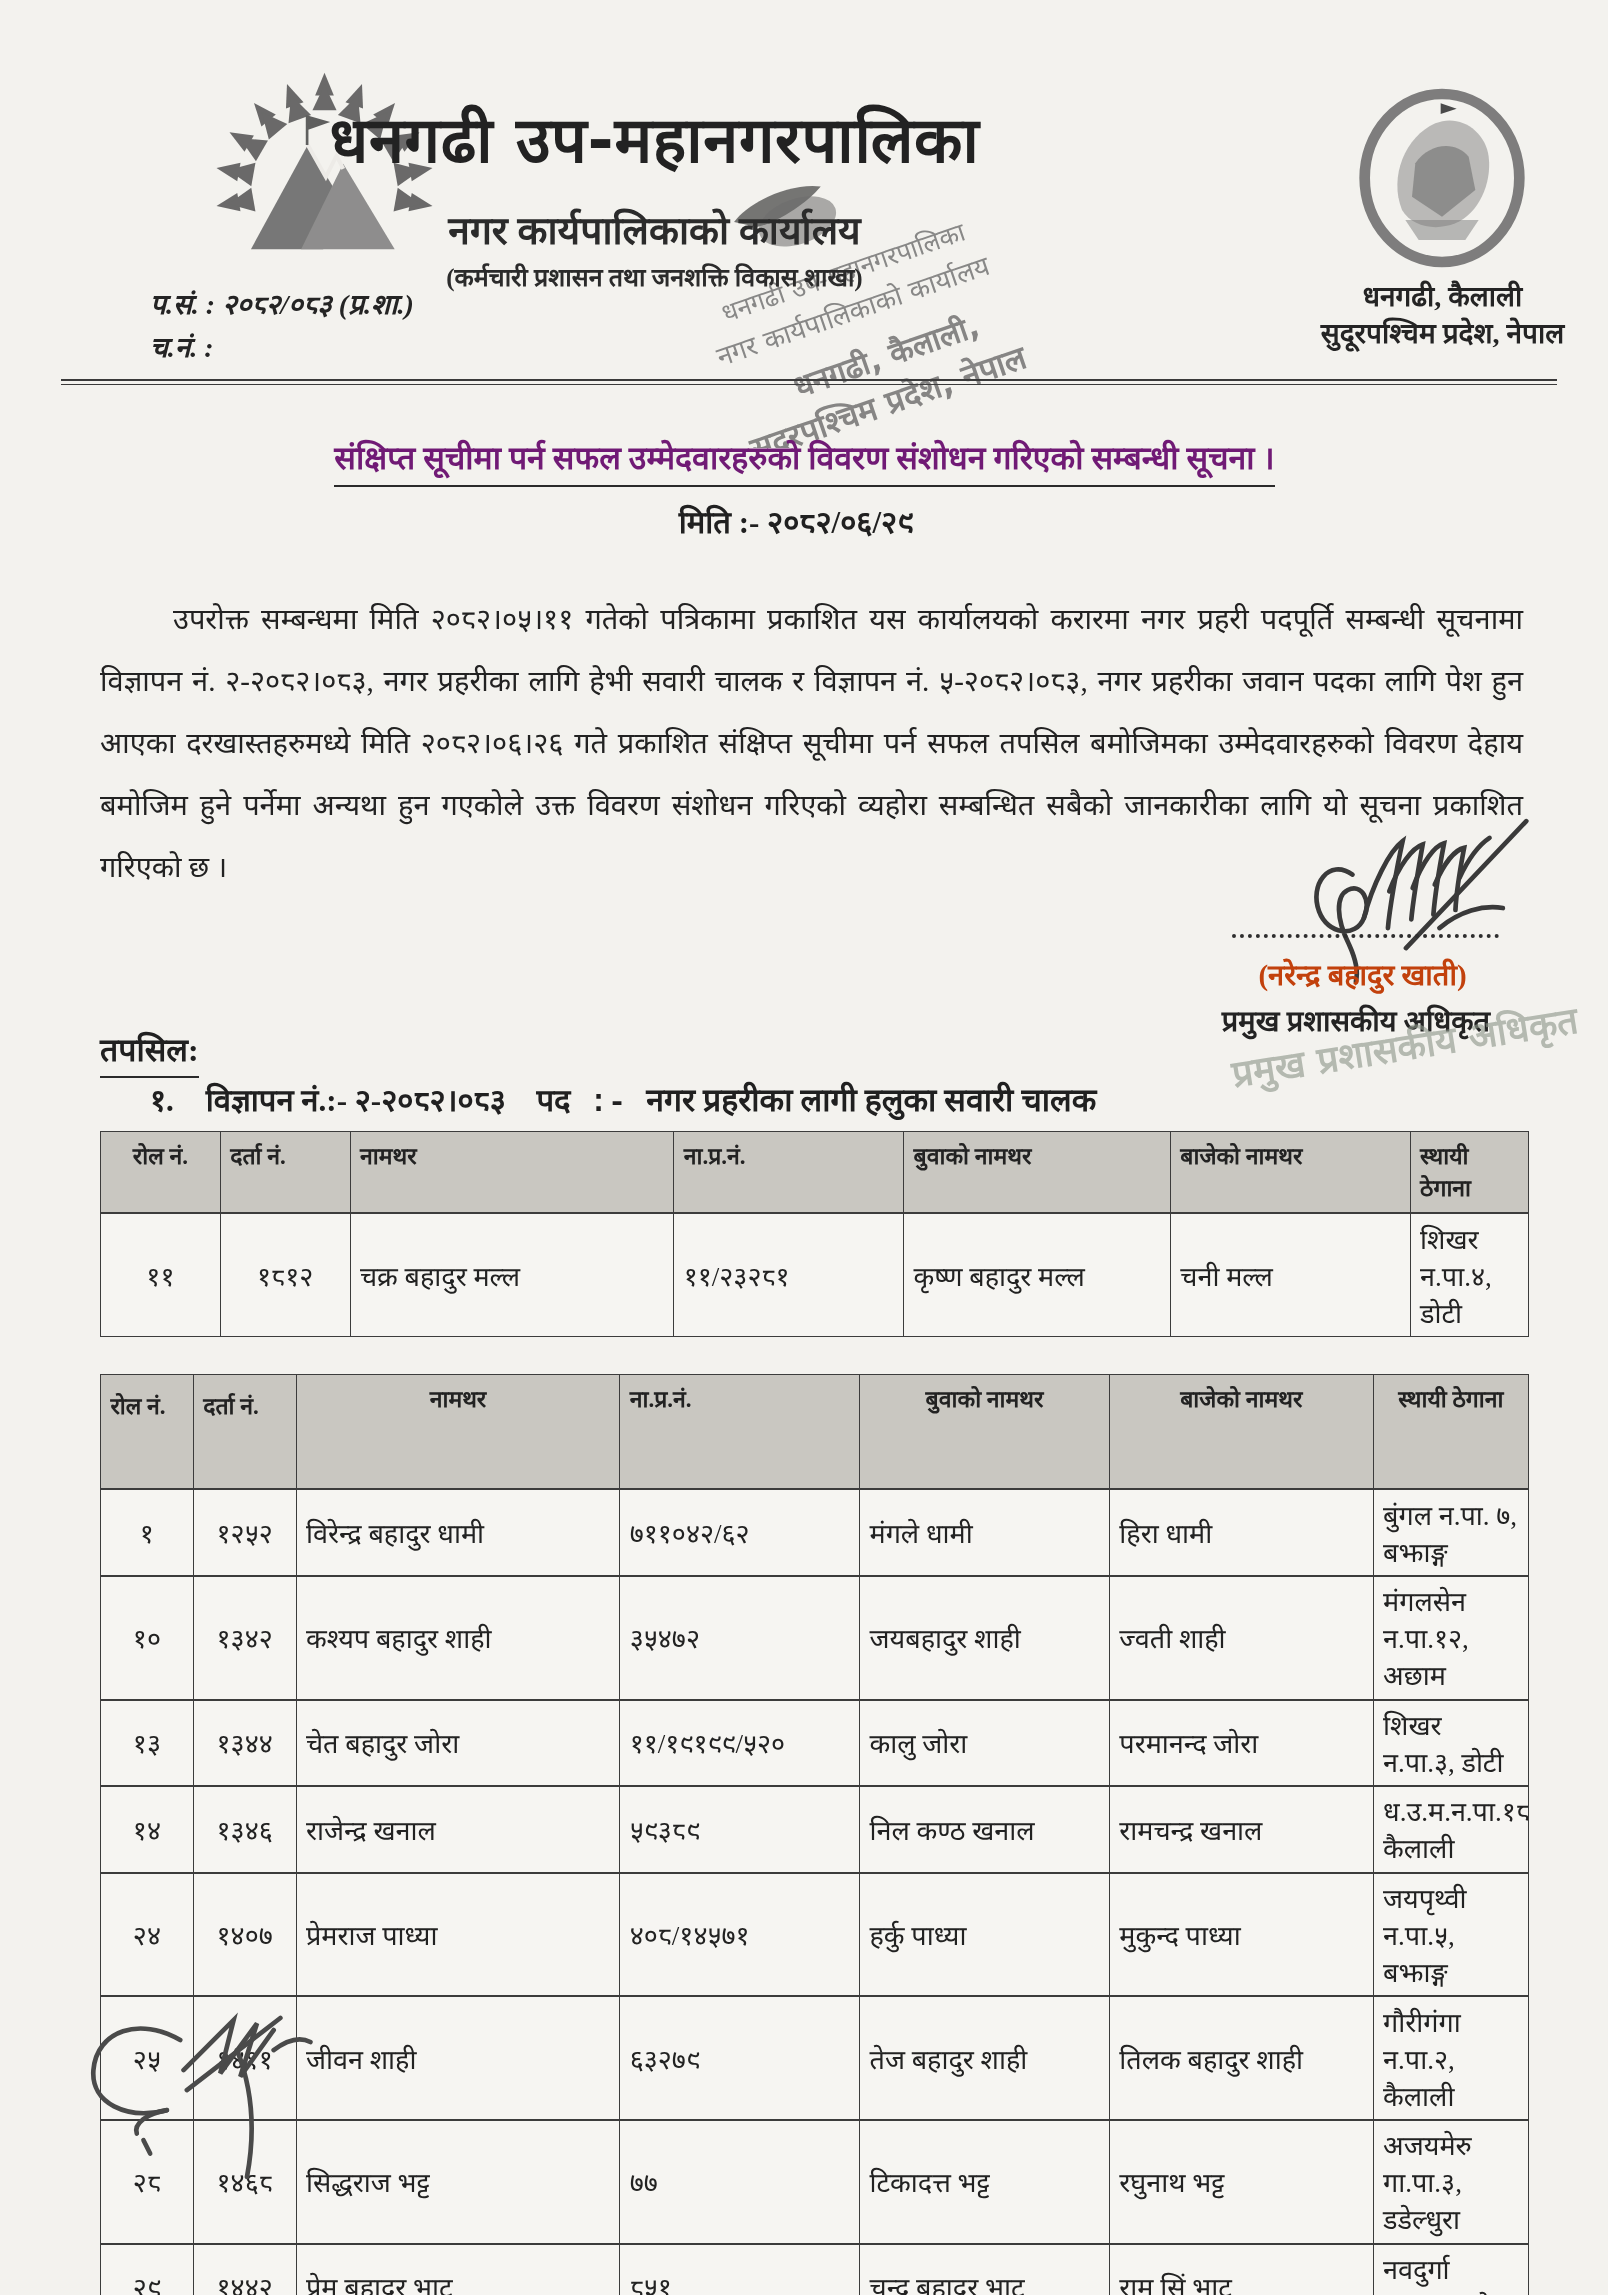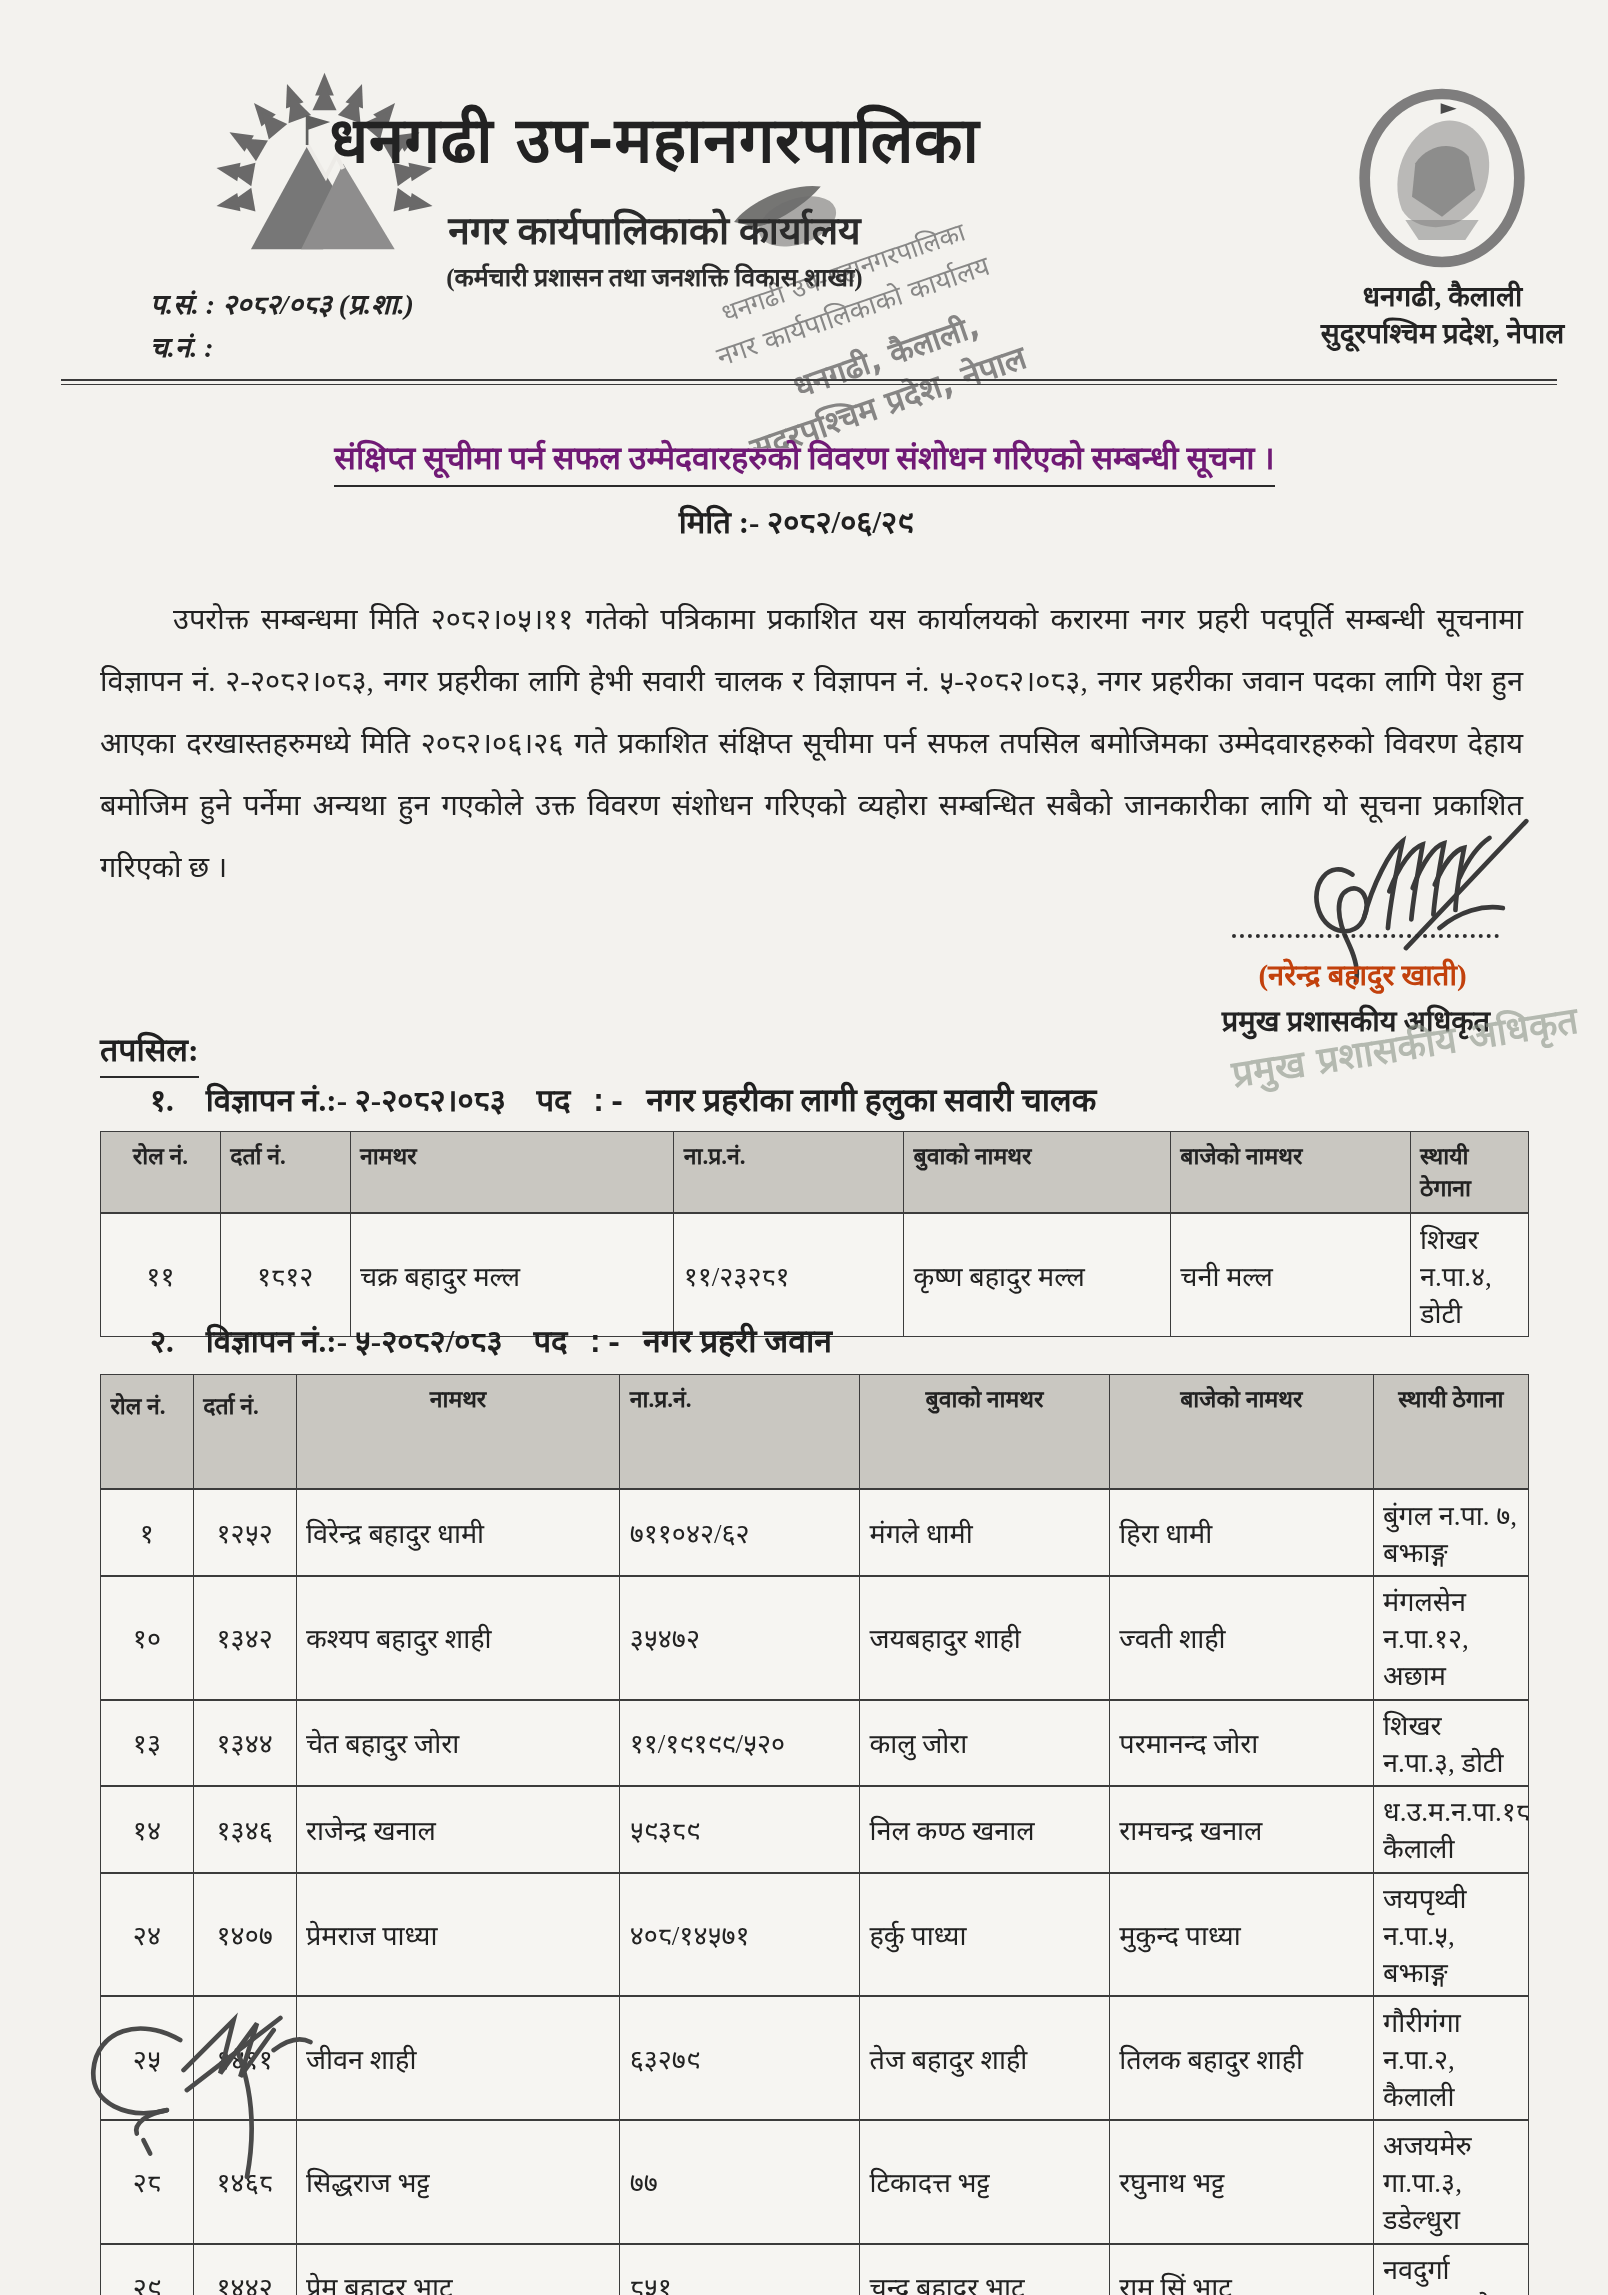--- a/index.html
+++ b/index.html
@@ -251,27 +251,20 @@
           <td>१८१२</td>
           <td>चक्र बहादुर मल्ल</td>
           <td>११/२३२८१</td>
           <td>कृष्ण बहादुर मल्ल</td>
           <td>चनी मल्ल</td>
           <td>शिखर न.पा.४, डोटी</td>
         </tr>
       </tbody>
   </table>
 
-  <div class="sec-heading" id="sec2-heading">
-    <span>२.</span>
-    <span class="ad-no">विज्ञापन नं.:-</span>
-    <span>५-२०८२/०८३</span>
-    <span class="pad-label">पद :-</span>
-    <span class="pad-value">नगर प्रहरी जवान</span>
-  </div>
 
   <table class="doc" id="table2">
     <thead>
         <tr>
           <th>रोल नं.</th>
           <th>दर्ता नं.</th>
           <th>नामथर</th>
           <th>ना.प्र.नं.</th>
           <th>बुवाको नामथर</th>
           <th>बाजेको नामथर</th>

